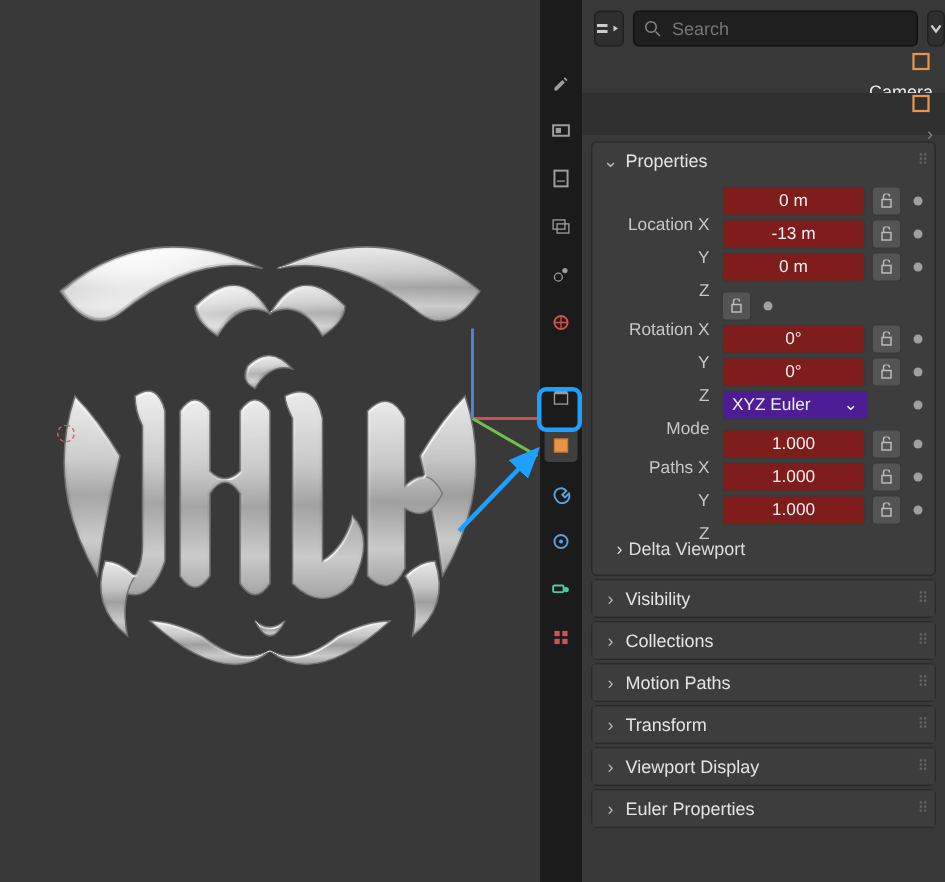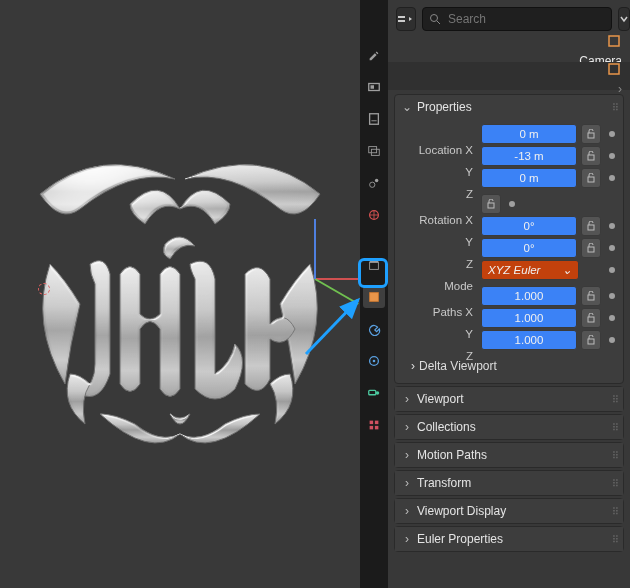--- a/index.html
+++ b/index.html
@@ -255,35 +255,34 @@
   width: 72px;
   text-align: right;
   color: #c8c8c8;
   padding-right: 4px;
   font-size: 11.5px;
   margin-top: 32px;
 }
 .prop-field {
   flex: 1;
   height: 18px;
-  background: #3b82f6;
+  background: #7f1d1d;
   border: 1px solid #3a3a3a;
   border-radius: 3px;
   color: #f0f0f0;
   text-align: center;
   font-size: 11.5px;
   line-height: 18px;
 }
 .prop-field.dropdown {
-  background: #c2410c;
+  background: #4c1d95;
   display: flex;
   align-items: center;
   justify-content: space-between;
   padding: 0 6px;
-  font-style: italic;
 }
 .lock-btn {
   width: 18px;
   height: 18px;
   background: #545454;
   border: 1px solid #3a3a3a;
   border-radius: 3px;
   display: flex;
   align-items: center;
   justify-content: center;
@@ -636,21 +635,21 @@
         <div class="subsection-head">
           <span class="disclose">›</span>
           <span>Delta Viewport</span>
         </div>
       </div>
     </div>
 
     <div class="section outer collapsed">
       <div class="section-head">
         <span class="disclose">›</span>
-        <span>Viewport</span>
+        <span>Visibility</span>
         <span class="drag">⠿</span>
       </div>
     </div>
     <div class="section outer collapsed">
       <div class="section-head">
         <span class="disclose">›</span>
         <span>Collections</span>
         <span class="drag">⠿</span>
       </div>
     </div>

